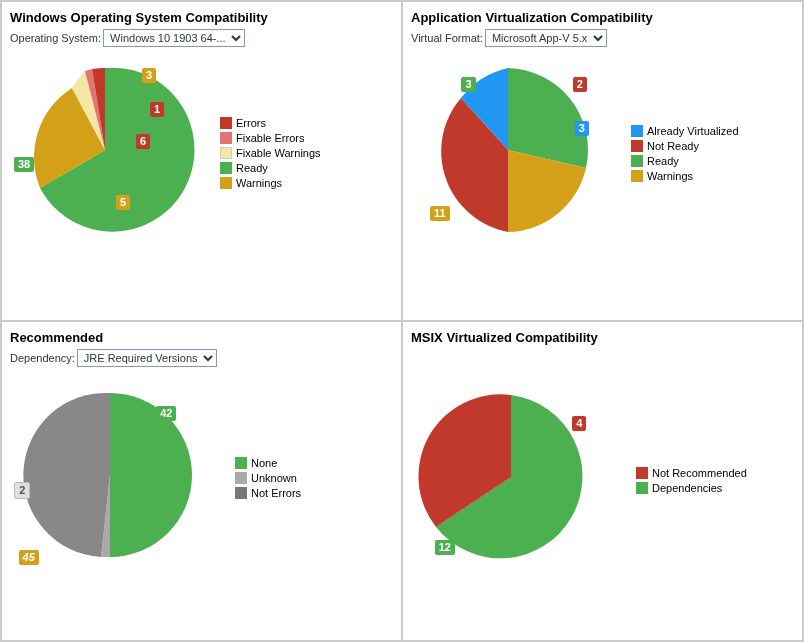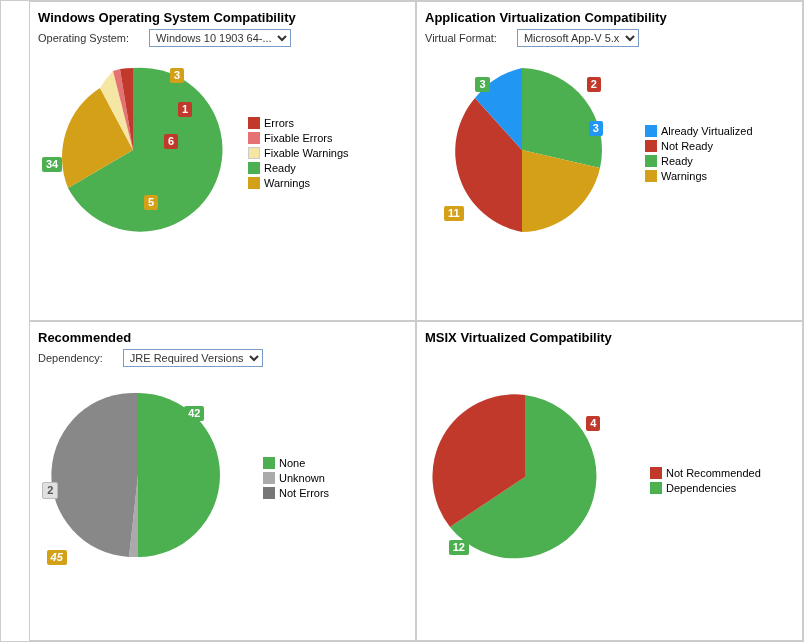--- a/index.html
+++ b/index.html
@@ -5,41 +5,40 @@
     * { box-sizing: border-box; margin: 0; padding: 0; }
     body { font-family: Arial, sans-serif; font-size: 12px; background: #fff; }
     
     .dashboard {
       display: grid;
       grid-template-columns: 1fr 1fr;
       grid-template-rows: 1fr 1fr;
       width: 804px;
       height: 642px;
       border: 1px solid #ccc;
-      padding-left: 28px;
     }
     
     .panel {
       border: 1px solid #ccc;
       padding: 8px;
       position: relative;
       overflow: hidden;
     }
     
     .panel-title {
       font-size: 13px;
       font-weight: bold;
       color: #000;
       margin-bottom: 4px;
     }
     
     .panel-control {
       display: flex;
       align-items: center;
-      gap: 20px;
+      gap: 2px;
       margin-bottom: 6px;
       font-size: 11px;
     }
     
     .panel-control label { color: #333; }
     
     select {
       border: 1px solid #7a9cc6;
       background: #fff;
       padding: 1px 2px;
@@ -117,21 +116,21 @@
 
           <path d="M95,92 L75,13 A82,82 0 0,1 82,11 Z" fill="#e57373"></path>
 
           <path d="M95,92 L82,11 A82,82 0 0,1 95,10 Z" fill="#c0392b"></path>
 
         </svg>
         
         <div class="badge badge-yellow" style="position:absolute; top:5%; left:66%;">3</div>
         <div class="badge badge-red" style="position:absolute; top:23%; left:70%;">1</div>
         <div class="badge badge-red" style="position:absolute; top:40%; left:63%;">6</div>
-        <div class="badge badge-green" style="position:absolute; top:52%; left:2%;">34</div>
+        <div class="badge badge-green" style="position:absolute; top:52%; left:2%;">38</div>
         <div class="badge badge-yellow" style="position:absolute; top:72%; left:53%;">5</div>
       </div>
       <div class="legend">
         <div class="legend-item">
           <div class="legend-color" style="background:#c0392b;"></div>
           <span>Errors</span>
         </div>
         <div class="legend-item">
           <div class="legend-color" style="background:#e57373;"></div>
           <span>Fixable Errors</span>

